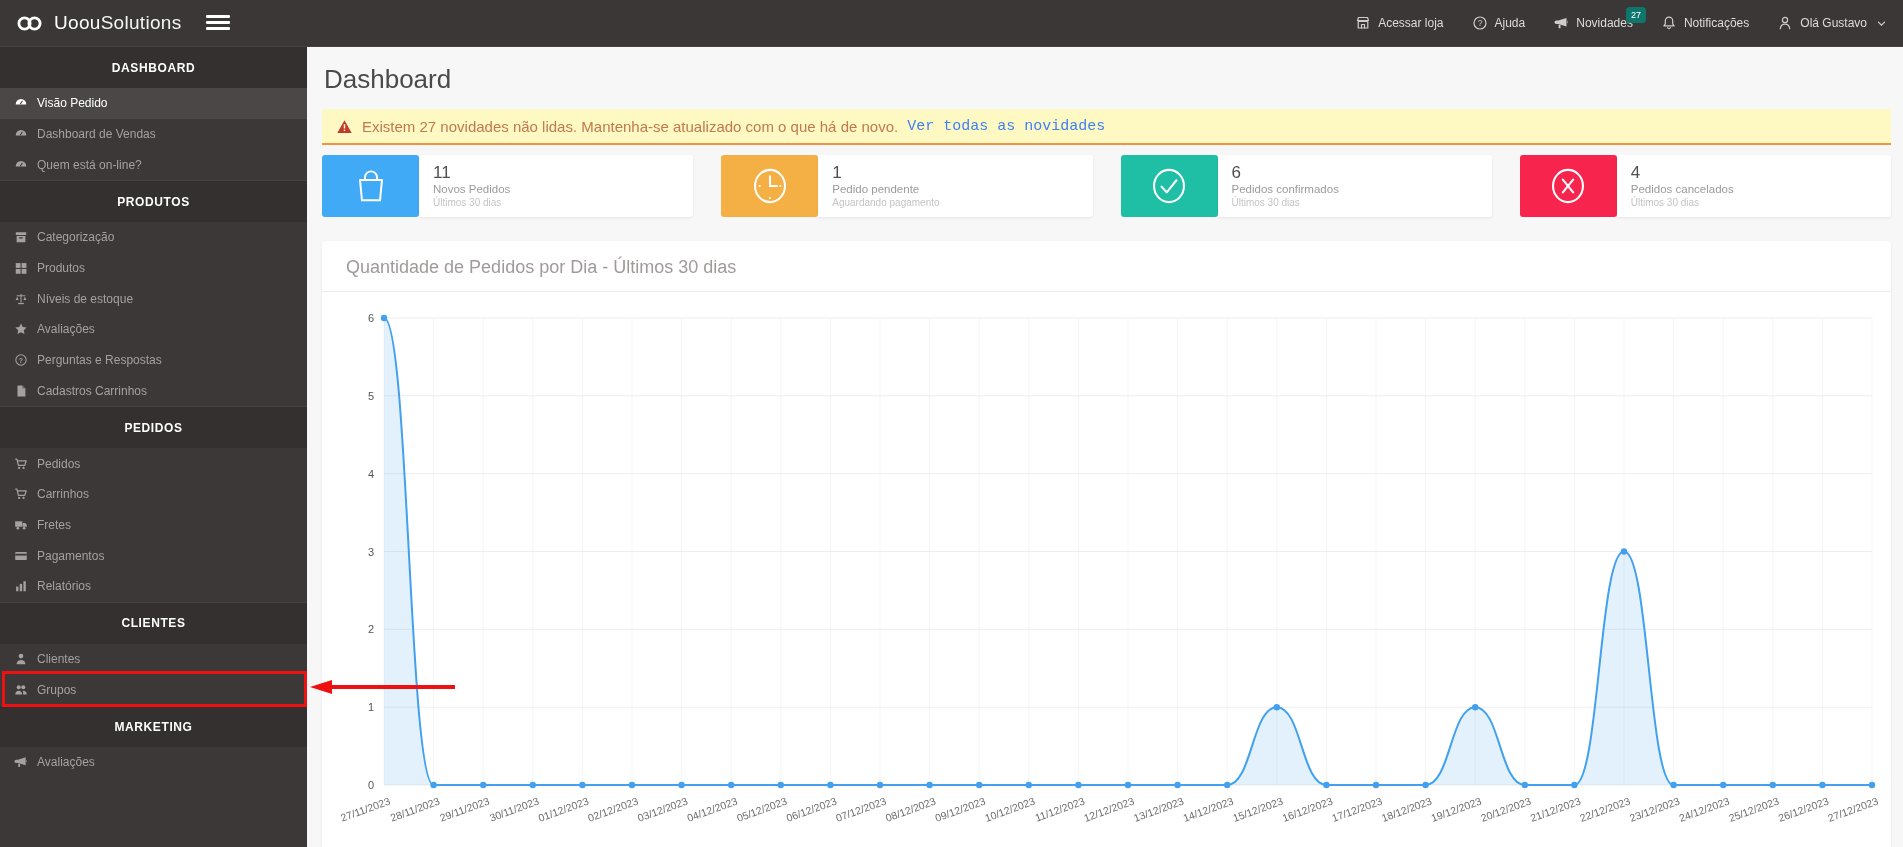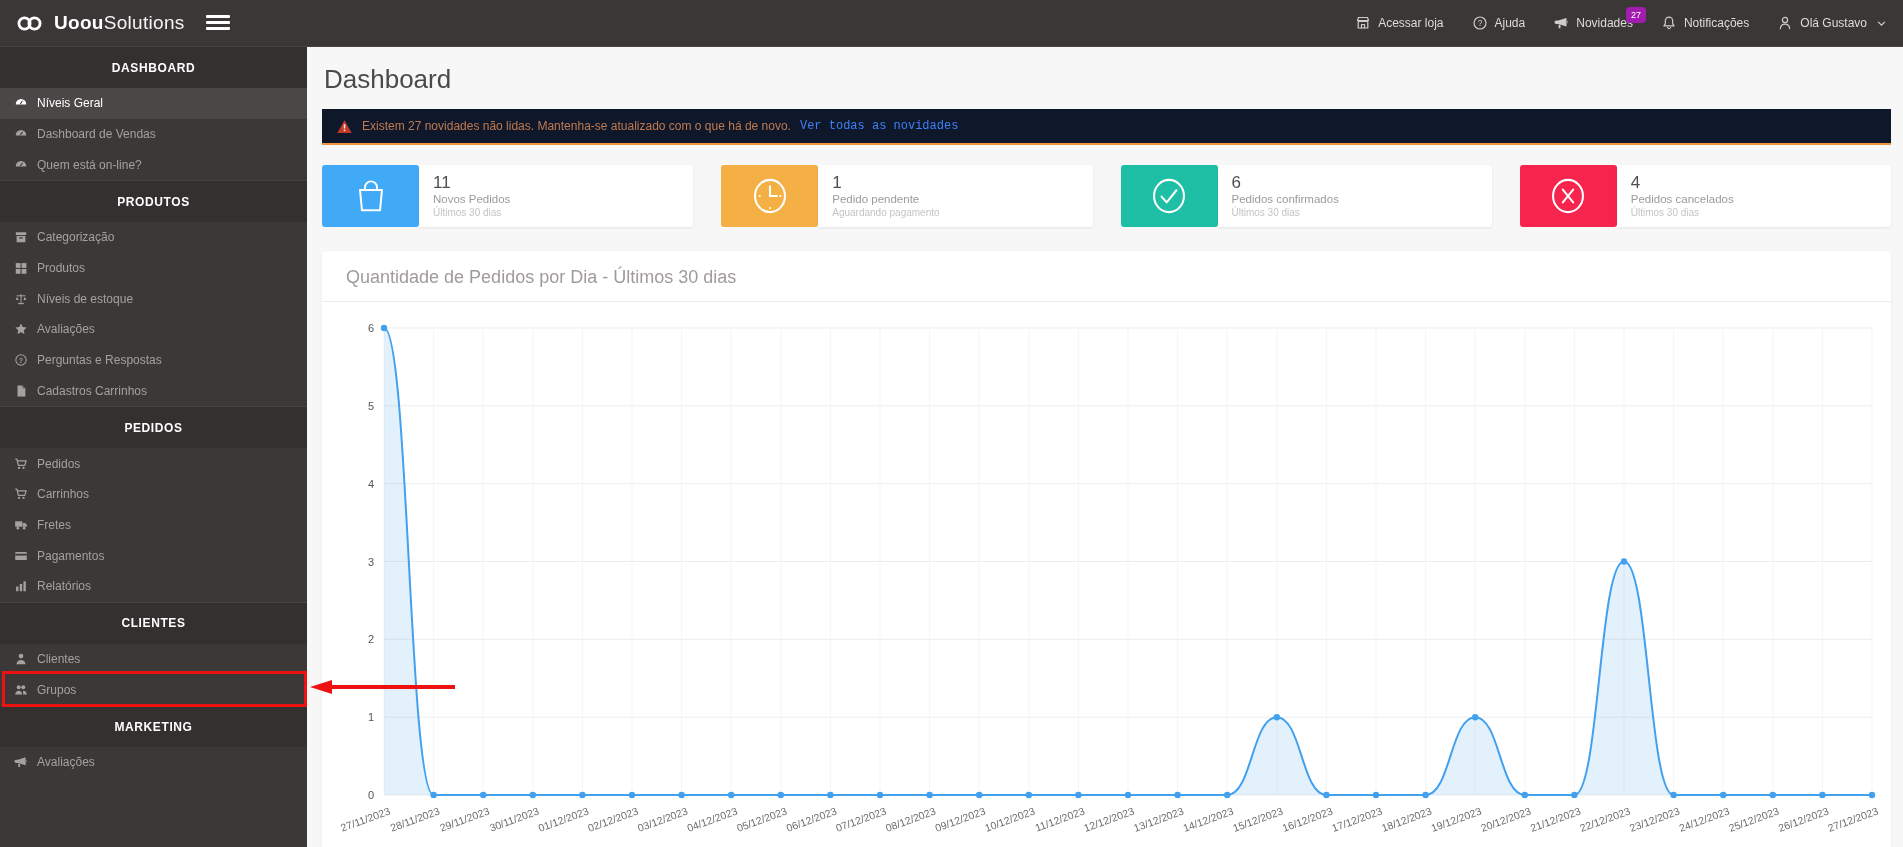--- a/index.html
+++ b/index.html
@@ -2,46 +2,46 @@
 <html><head>
 <meta charset="utf-8">
 <style>
   html,body{margin:0;padding:0;width:1903px;height:847px;overflow:hidden;
     background:#f7f7f7;font-family:"Liberation Sans",sans-serif;}
   
   .topbar{position:fixed;left:0;top:0;width:100%;height:46px;background:#3b3737;
     border-bottom:1px solid #474242;display:flex;align-items:center;z-index:20;color:#e9e7e5;}
   .logo{display:flex;align-items:center;gap:8px;padding-left:16px;cursor:pointer;color:#fff;}
   .logo-text{font-size:19px;letter-spacing:.3px;color:#fff;}
-  .logo-text b{font-weight:700;} .logo-text span{font-weight:300;opacity:.95;}
+  .logo-text b{font-weight:400;} .logo-text span{font-weight:300;opacity:.95;}
   .hamburger{position:absolute;left:206px;top:15px;width:24px;cursor:pointer;}
   .hamburger div{height:2.6px;background:#fff;margin-bottom:3.4px;border-radius:1px;}
   .topbar-right{position:absolute;right:16px;top:0;height:100%;display:flex;align-items:center;gap:28px;}
   .top-item{display:flex;align-items:center;gap:7px;font-size:12px;color:#dedcda;cursor:pointer;position:relative;}
   .top-item .icon{color:#cfcccb;display:flex;}
-  .badge{position:absolute;top:-8px;right:-13px;background:#a21caf;color:#fff;font-size:9px;font-weight:400;
+  .badge{position:absolute;top:-8px;right:-13px;background:#0f766e;color:#fff;font-size:9px;font-weight:400;
     min-width:16px;height:16px;border-radius:4px;display:flex;align-items:center;justify-content:center;padding:0 2px;}
   .chev{margin-left:2px;display:flex;color:#cfcccb;}
   
   .sidebar{position:fixed;left:0;top:46px;bottom:0;width:307px;background:#3b3837;z-index:15;overflow:hidden;}
   .side-header{height:41px;display:flex;align-items:center;justify-content:center;background:#343030;
     border-top:1px solid #474242;color:#fff;font-size:12px;font-weight:700;letter-spacing:.6px;}
   .side-item{height:30.7px;display:flex;align-items:center;padding-left:13px;gap:9px;font-size:12px;
     color:#a5a19f;cursor:pointer;}
   .side-item .icon{width:15px;display:flex;justify-content:center;color:#a5a19f;}
   .side-item.active{background:#4b4747;color:#fff;}
   .side-item.active .icon{color:#fff;}
   
   .main{position:absolute;left:307px;top:46px;right:0;bottom:0;background:#f7f7f7;
     padding:10px 12px 0 15px;overflow:hidden;}
   .page-title{margin:8px 0 14px 2px;font-size:26px;font-weight:400;color:#4a4a4a;}
-  .alert{height:34px;background:#0f172a;border-bottom:2px solid #f09440;display:flex;align-items:center;
-    gap:9px;padding:0 14px;font-size:12px;color:#c07a4e;}
+  .alert{height:34px;background:#fef9c3;border-bottom:2px solid #f09440;display:flex;align-items:center;
+    gap:9px;padding:0 14px;font-size:15px;color:#c07a4e;}
   .alert a{color:#3f80f8;text-decoration:none;cursor:pointer;font-family:Liberation Mono, monospace;}
-  .stats{display:flex;gap:28px;margin-top:20px;}
+  .stats{display:flex;gap:28px;margin-top:10px;}
   .stat-card{flex:1;height:62px;display:flex;border-radius:3px;}
   .stat-icon-box{width:97px;flex:0 0 97px;border-radius:3px;display:flex;align-items:center;justify-content:center;color:#fff;}
   .stat-body{flex:1;background:#fff;border-radius:0 3px 3px 0;box-shadow:0 1px 3px rgba(0,0,0,.08);
     display:flex;flex-direction:column;justify-content:center;padding-left:14px;}
   .stat-value{font-size:17px;color:#4f4f4f;line-height:1.15;}
   .stat-label{font-size:11.5px;color:#9b9b9b;line-height:1.25;}
   .stat-sub{font-size:10px;color:#c4c4c4;line-height:1.3;}
   .chart-card{margin-top:24px;background:#fff;border-radius:4px;box-shadow:0 1px 3px rgba(0,0,0,.07);height:620px;}
   .chart-title{padding:16px 24px 13px;font-size:18px;color:#a09a9a;}
   .chart-divider{border-bottom:1px solid #ececec;}
@@ -130,21 +130,21 @@
 
 <aside class="sidebar" id="sidebar">
     <div class="side-header">DASHBOARD</div>
     <div class="side-item active">
       <span class="icon">
         <svg width="14" height="14" viewBox="0 0 16 16" fill="currentColor">
           <path d="M8 3.4a6 6 0 0 0-6 6.2h12a6 6 0 0 0-6-6.2z"></path>
           <rect x="7.4" y="5" width="1.2" height="4.6" rx=".6" transform="rotate(35 8 8)" fill="#3b3837"></rect>
         </svg>
       </span>
-      <span>Níveis Geral</span>
+      <span>Visão Pedido</span>
     </div>
     <div class="side-item">
       <span class="icon">
         <svg width="14" height="14" viewBox="0 0 16 16" fill="currentColor">
           <path d="M8 3.4a6 6 0 0 0-6 6.2h12a6 6 0 0 0-6-6.2z"></path>
           <rect x="7.4" y="5" width="1.2" height="4.6" rx=".6" transform="rotate(35 8 8)" fill="#3b3837"></rect>
         </svg>
       </span>
       <span>Dashboard de Vendas</span>
     </div>

